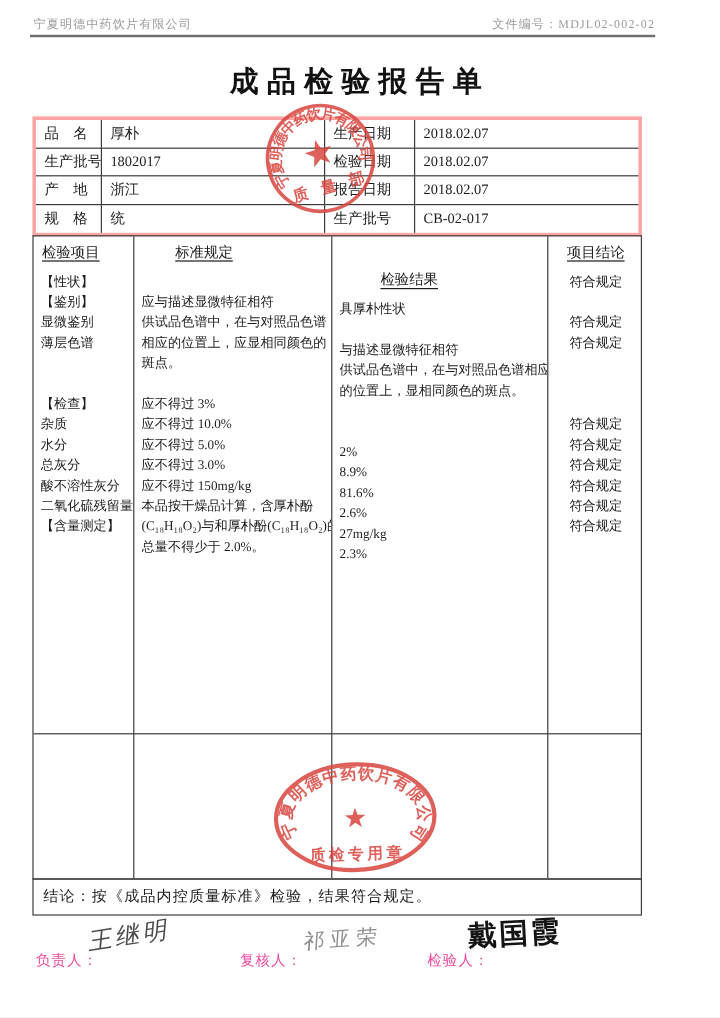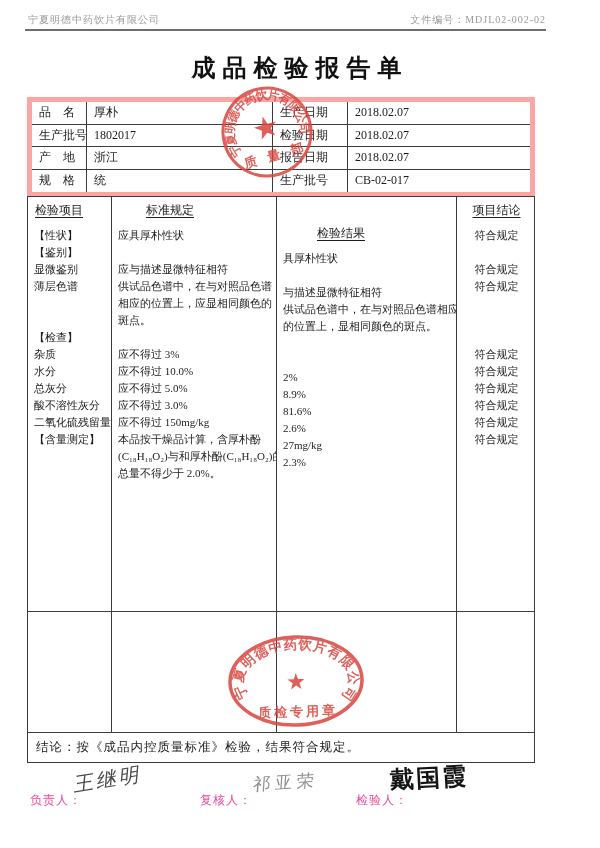--- a/index.html
+++ b/index.html
@@ -7,21 +7,21 @@
         font-family:"Liberation Serif","DejaVu Serif",serif;color:#1c1c1c;overflow:hidden;}
   
   .scan-header{position:absolute;left:28px;right:54px;top:13px;display:flex;
                justify-content:space-between;font-size:10px;color:#9a9a9a;letter-spacing:1px;}
   .scan-rule{position:absolute;left:25px;top:29px;width:521px;height:2px;background:#4a4a4a;opacity:.8;}
   
   .title{position:absolute;left:0;top:52px;width:100%;text-align:center;
          font-size:24px;font-weight:bold;letter-spacing:7px;color:#111;}
   
   .info-table{position:absolute;left:27px;top:97px;width:508px;height:100px;
-              border:5px solid #fca5a5;box-sizing:border-box;
+              border:3px solid #fca5a5;box-sizing:border-box;
               display:grid;grid-template-columns:55px 186px 75px 1fr;grid-template-rows:repeat(4,1fr);
               font-size:12px;}
   .info-cell{display:flex;align-items:center;padding-left:7px;overflow:hidden;white-space:nowrap;
              border-right:1px solid #3c3c3c;border-bottom:1px solid #3c3c3c;}
   .info-cell.lastcol{border-right:none;}
   .info-cell.lastrow{border-bottom:none;}
   
   .result-table{position:absolute;left:27px;top:196px;width:508px;height:537px;
                 border:1px solid #3c3c3c;box-sizing:border-box;font-size:11px;}
   .vline{position:absolute;top:0;bottom:0;width:1px;background:#3c3c3c;}
@@ -116,21 +116,20 @@
         <div class="rline">二氧化硫残留量</div>
         <div class="rline">【含量测定】</div>
         <div class="rline"></div>
         <div class="rline"></div>
       </div>
     </div>
 
     <div class="rcol c-std">
       <div class="rhead">标准规定</div>
       <div class="rlines">
-        <div class="rline">应具厚朴性状</div>
         <div class="rline"></div>
         <div class="rline">应与描述显微特征相符</div>
         <div class="rline">供试品色谱中，在与对照品色谱</div>
         <div class="rline">相应的位置上，应显相同颜色的</div>
         <div class="rline">斑点。</div>
         <div class="rline"></div>
         <div class="rline">应不得过 3%</div>
         <div class="rline">应不得过 10.0%</div>
         <div class="rline">应不得过 5.0%</div>
         <div class="rline">应不得过 3.0%</div>

